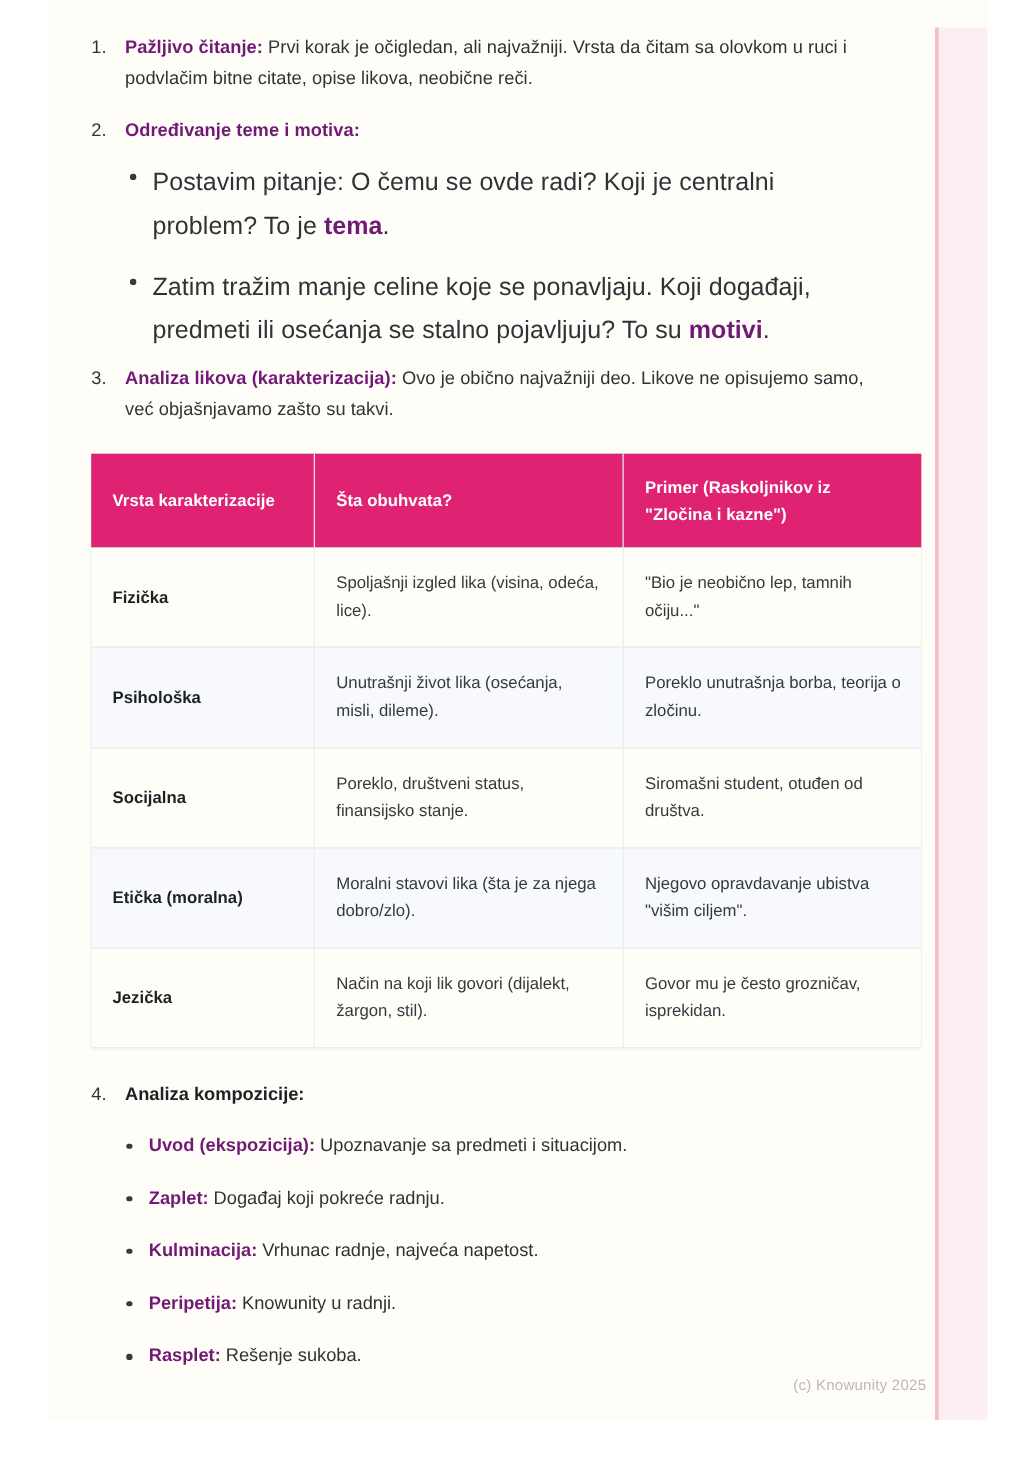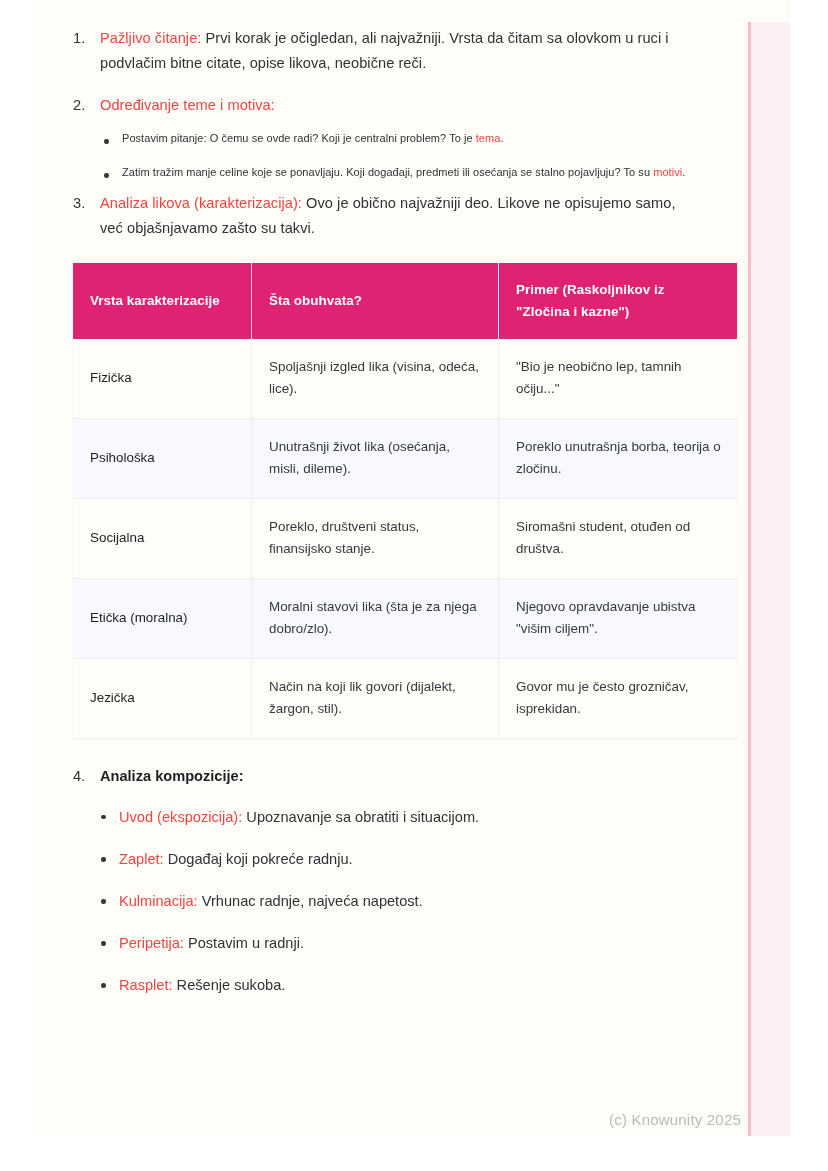--- a/index.html
+++ b/index.html
@@ -64,33 +64,33 @@
     content: counter(step) ".";
     position: absolute;
     left: 2px;
     top: 0;
     color: #2e3338;
     font-size: 14.6px;
     line-height: 1.72;
   }
   ol.steps > li.no-gap { margin-bottom: 9px; }
 
-  b, strong { font-weight: 400; color: #ef4444; }
+  b, strong { font-weight: 700; color: #701a75; }
 
   
   ul.sub {
     margin: 11px 0 0 0;
     padding: 0;
     list-style: none;
   }
   ul.sub > li {
     position: relative;
     padding-left: 22px;
     margin-bottom: 15px;
-    font-size: 11px;
+    font-size: 20px;
     line-height: 1.72;
     color: #2e3338;
   }
   ul.sub > li:last-child { margin-bottom: 2px; }
   ul.sub > li::before {
     content: "";
     position: absolute;
     left: 4px;
     top: 10px;
     width: 4.5px;
@@ -132,21 +132,21 @@
     font-size: 13.4px;
     line-height: 1.68;
     color: #343a40;
     padding: 17px 16px 17px 17px;
     vertical-align: middle;
     border-right: 1.5px solid #edeef2;
     border-bottom: 1.5px solid #edeef2;
   }
   table.chars td:last-child { border-right: none; }
   table.chars tr:last-child td { border-bottom: none; }
-  table.chars td.name { font-weight: 400; color: #1d2125; }
+  table.chars td.name { font-weight: 700; color: #1d2125; }
   table.chars tbody tr.odd  td { background: #fffdf7; }
   table.chars tbody tr.even td { background: #f7f9fc; }
 
   
   .comp-head {
     position: relative;
     padding-left: 29px;
     font-size: 14.6px;
     line-height: 1.72;
     color: #1d2125;
@@ -181,22 +181,22 @@
     width: 4.5px;
     height: 4.5px;
     border-radius: 50%;
     background: #34393e;
   }
   ul.comp > li.italic { font-style: italic; color: #2e3338; }
 
   .watermark {
     position: absolute;
     right: 49px;
-    bottom: 8px;
-    font-size: 15px;
+    bottom: 21px;
+    font-size: 12px;
     color: #bdb9b4;
     letter-spacing: 0.2px;
     margin-left: 16px;
   }
 </style>
 </head>
 <body>
 
 <div class="page">
 
@@ -266,30 +266,30 @@
         </tbody>
       </table>
     </div>
 
     <div class="comp-head">
       <span class="num">4.</span><span>Analiza kompozicije:</span>
     </div>
 
     <ul class="comp">
       <li>
-        <b>Uvod (ekspozicija):</b><span> Upoznavanje sa obratiti i situacijom.</span>
+        <b>Uvod (ekspozicija):</b><span> Upoznavanje sa predmeti i situacijom.</span>
       </li>
       <li>
         <b>Zaplet:</b><span> Događaj koji pokreće radnju.</span>
       </li>
       <li>
         <b>Kulminacija:</b><span> Vrhunac radnje, najveća napetost.</span>
       </li>
       <li>
-        <b>Peripetija:</b><span> Postavim u radnji.</span>
+        <b>Peripetija:</b><span> Knowunity u radnji.</span>
       </li>
       <li>
         <b>Rasplet:</b><span> Rešenje sukoba.</span>
       </li>
     </ul>
 
   </div>
 
   <div class="watermark">(c) Knowunity 2025</div>
 

